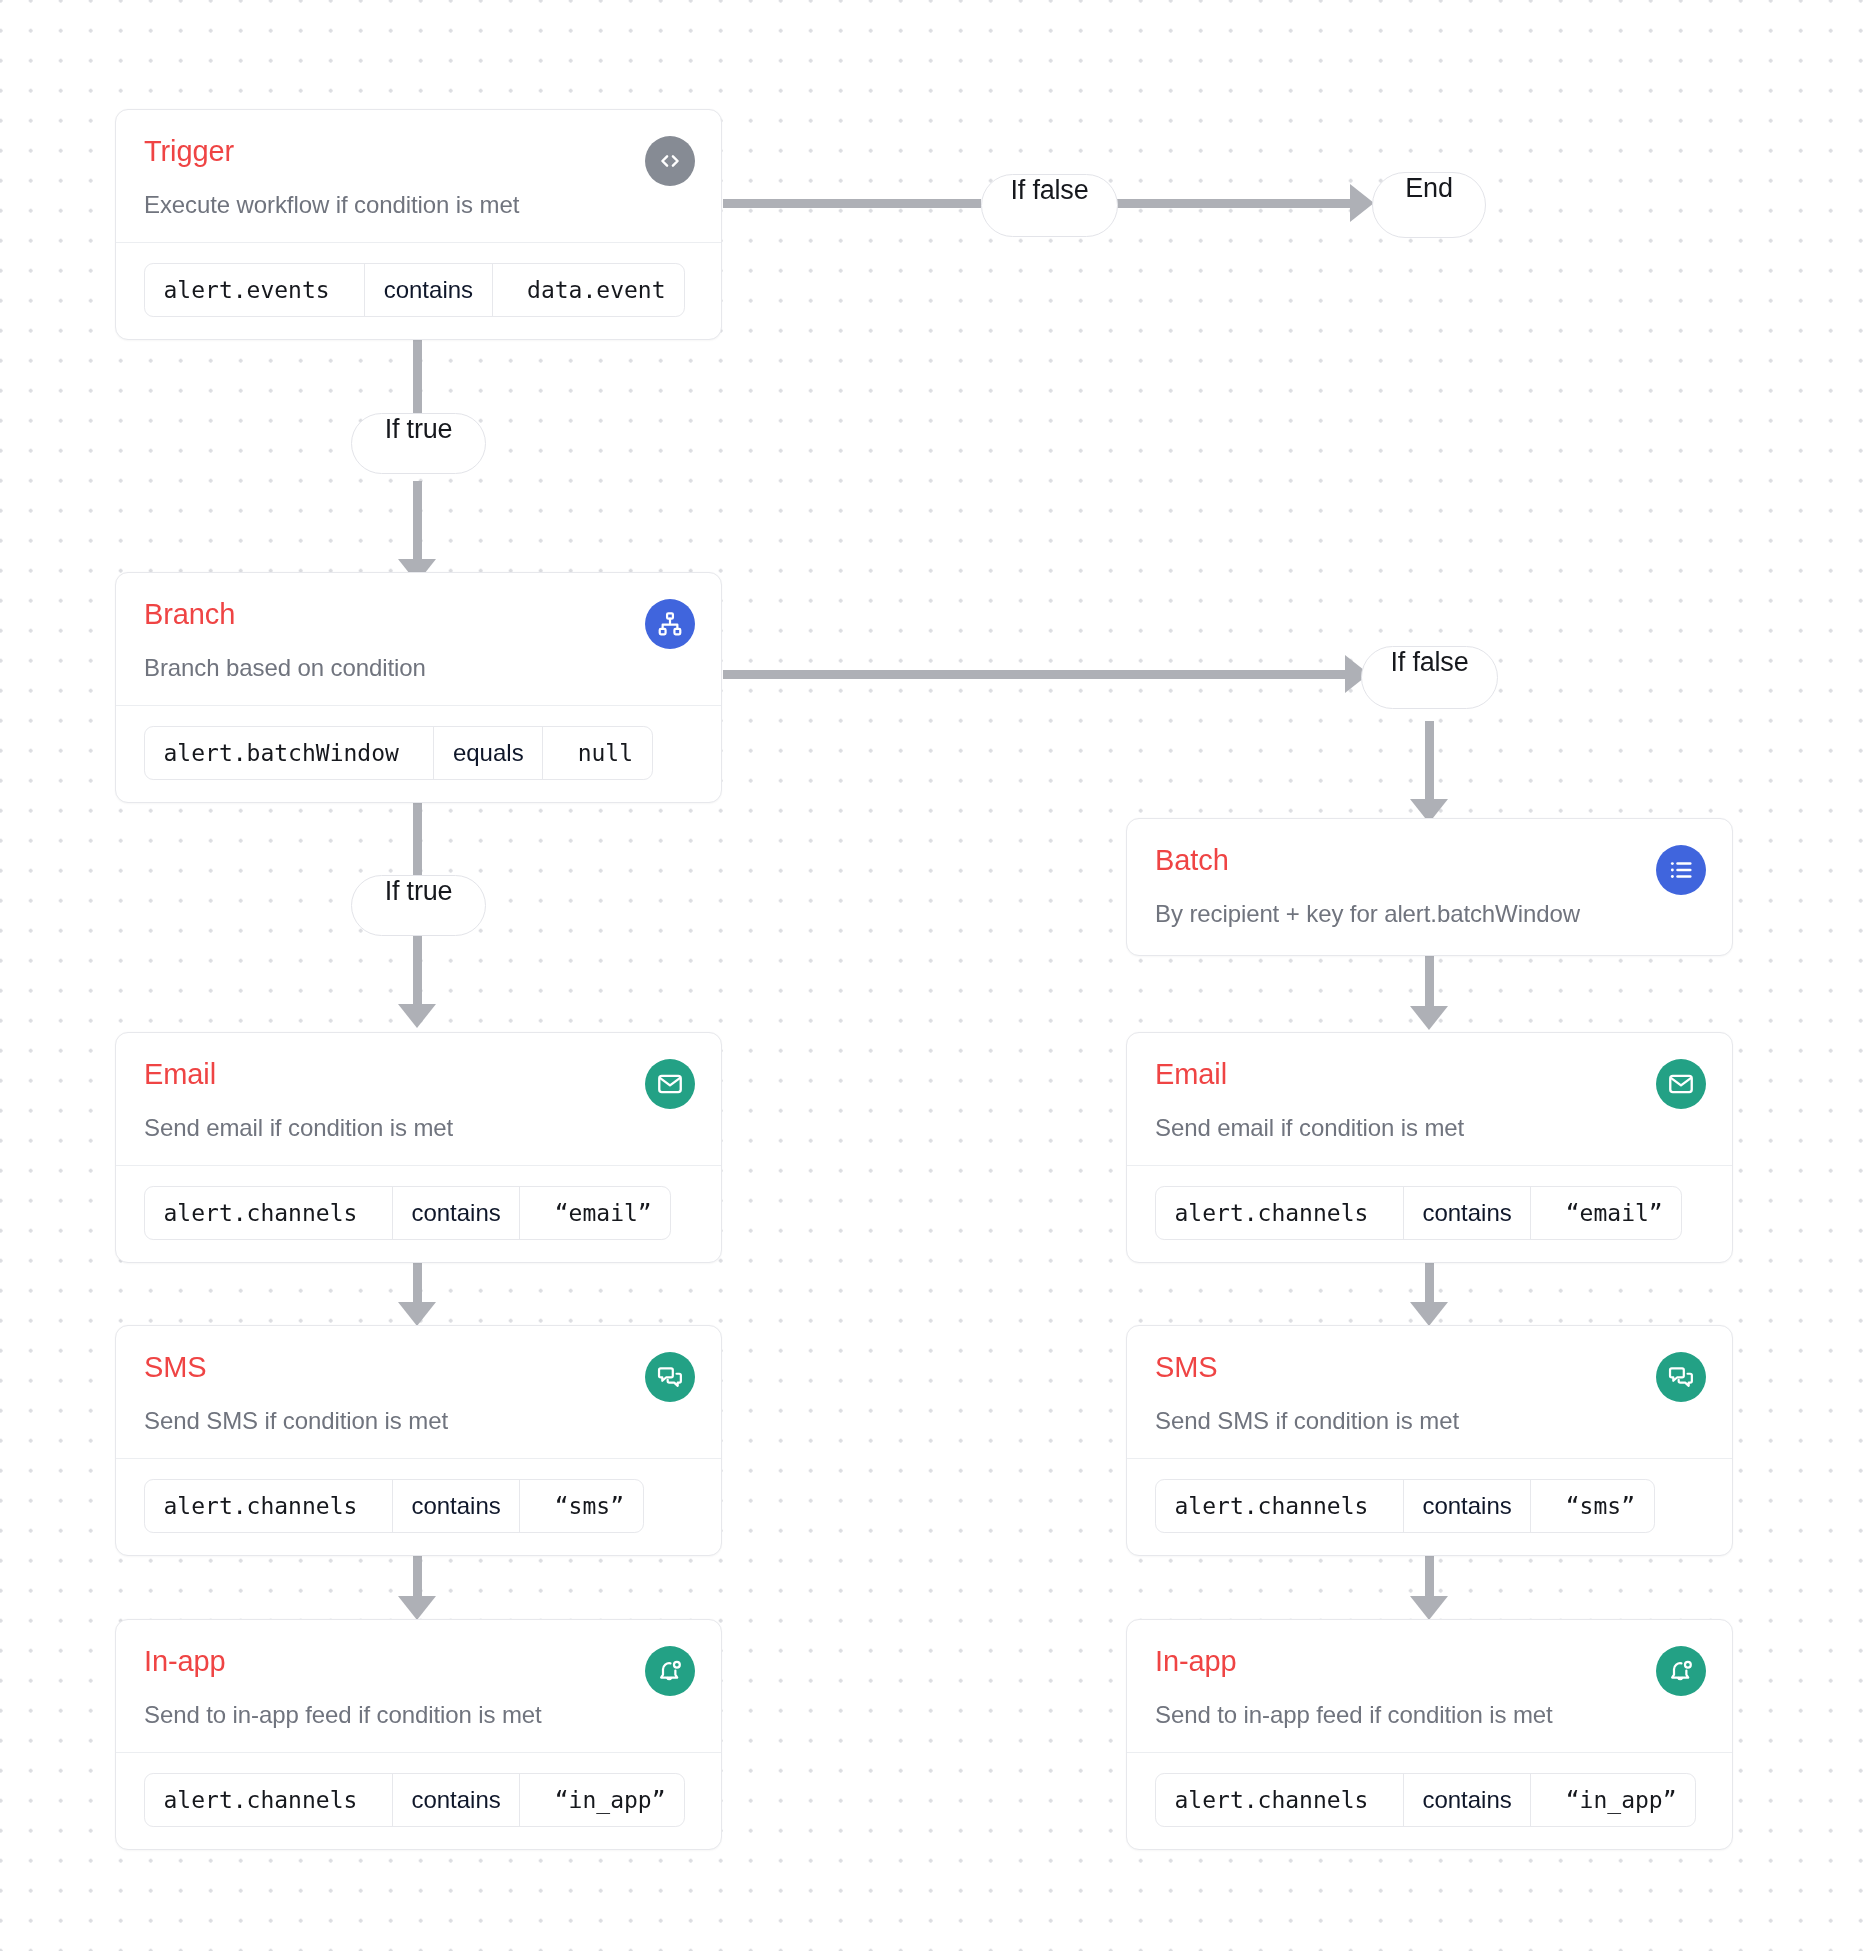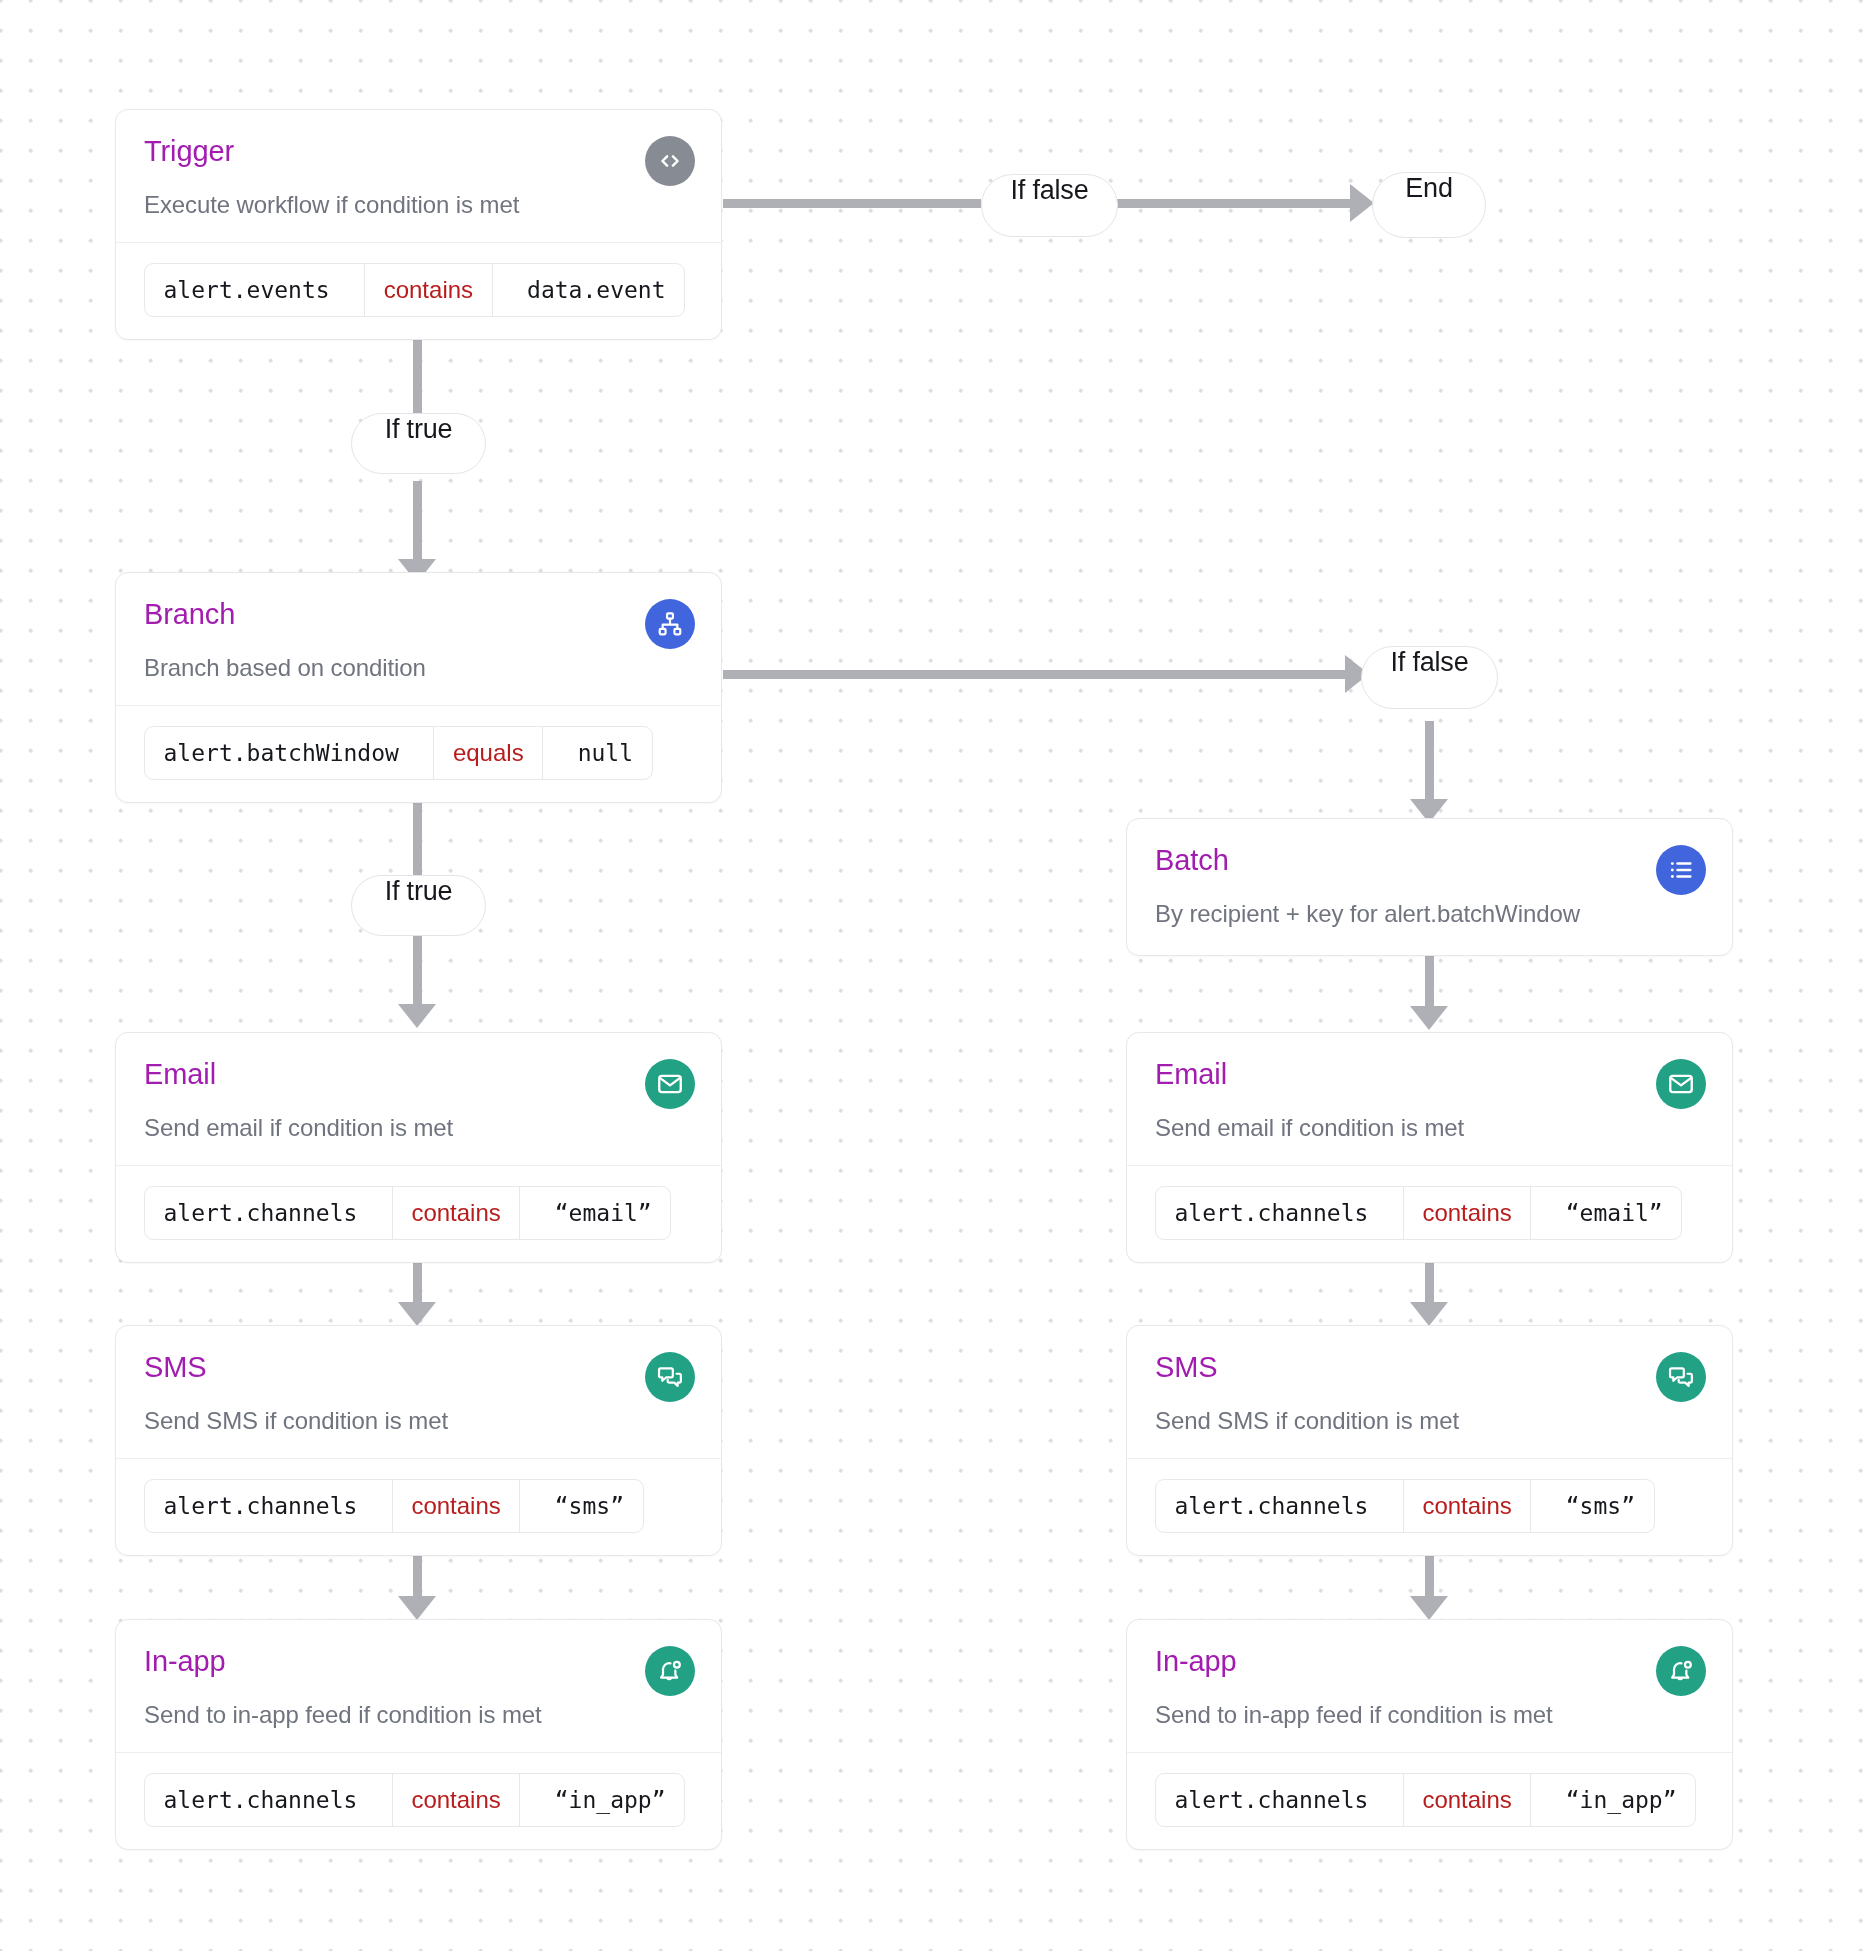--- a/index.html
+++ b/index.html
@@ -35,21 +35,21 @@
   }
   .node-head {
     position: relative;
     padding: 24px 28px 22px 28px;
     min-height: 79px;
     box-sizing: border-box;
   }
   .node-title {
     font-size: 29px;
     line-height: 1.18;
-    color: #a21caf;
+    color: #ef4444;
     font-weight: 400;
     letter-spacing: -0.1px;
   }
   .node-sub {
     margin-top: 23px;
     font-size: 24px;
     line-height: 1.2;
     color: #70747e;
     font-weight: 400;
     letter-spacing: -0.1px;
@@ -91,21 +91,21 @@
     font-size: 23px;
     line-height: 1.35;
     color: #16181d;
     font-family: "DejaVu Sans Mono", monospace;
     white-space: nowrap;
     display: flex;
     align-items: center;
   }
   .cond-seg.op {
     font-family: "Liberation Sans", sans-serif;
-    color: #b91c1c;
+    color: #0f172a;
     border-left: 1.4px solid #e7e8ec;
     border-right: 1.4px solid #e7e8ec;
     font-size: 24px;
   }
 
   
   .pill {
     position: absolute;
     box-sizing: border-box;
     background: #ffffff;

